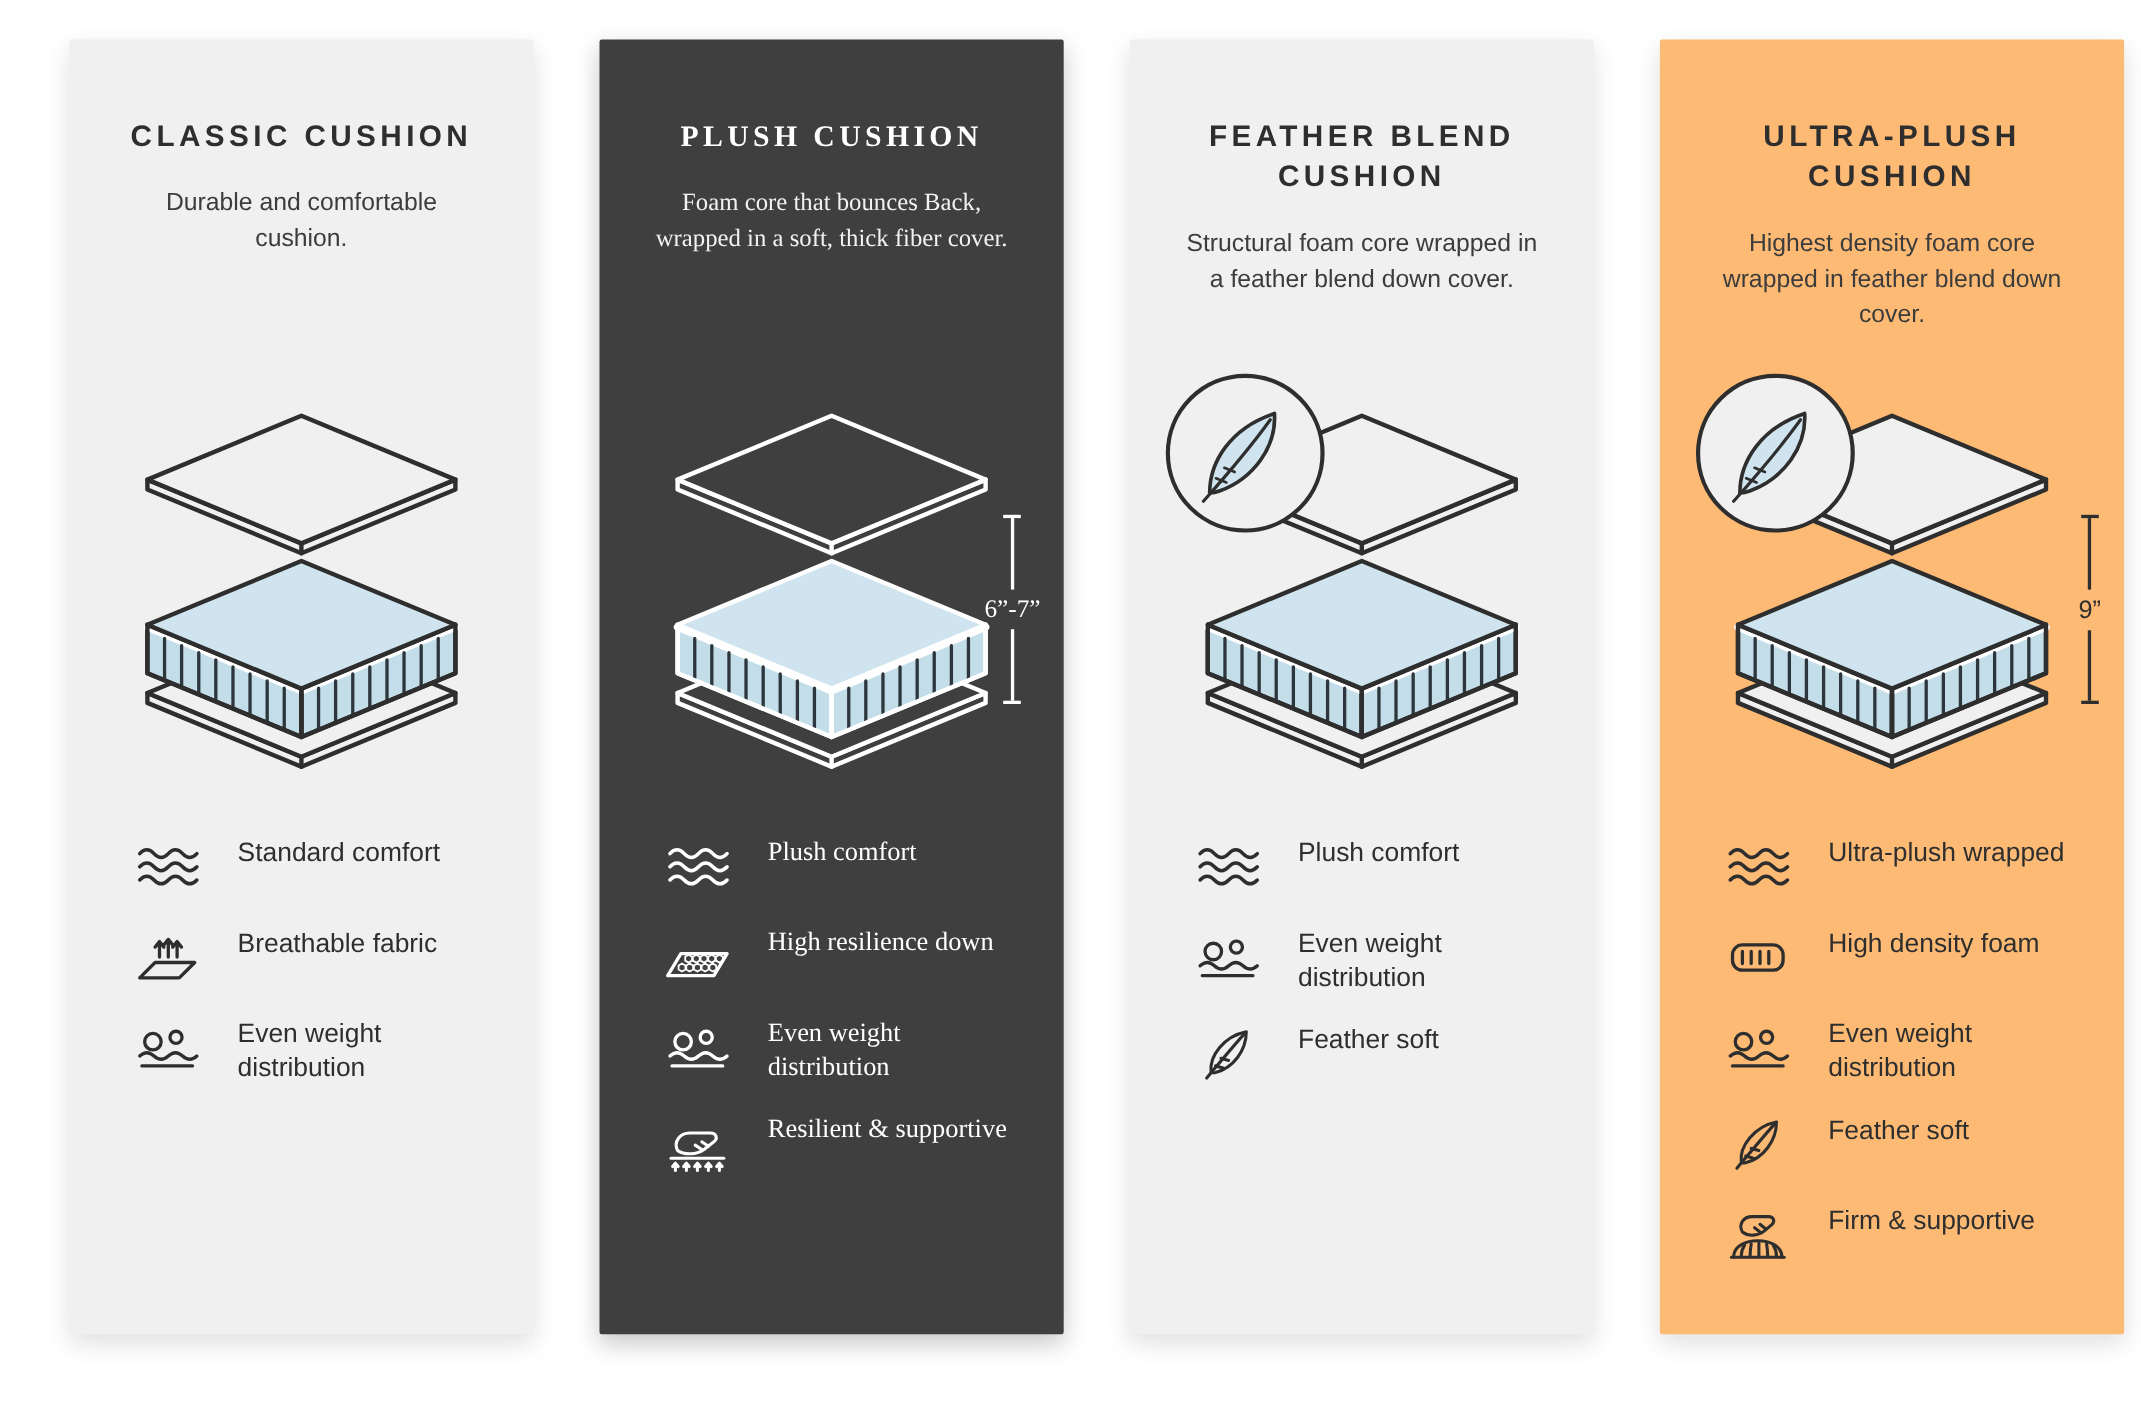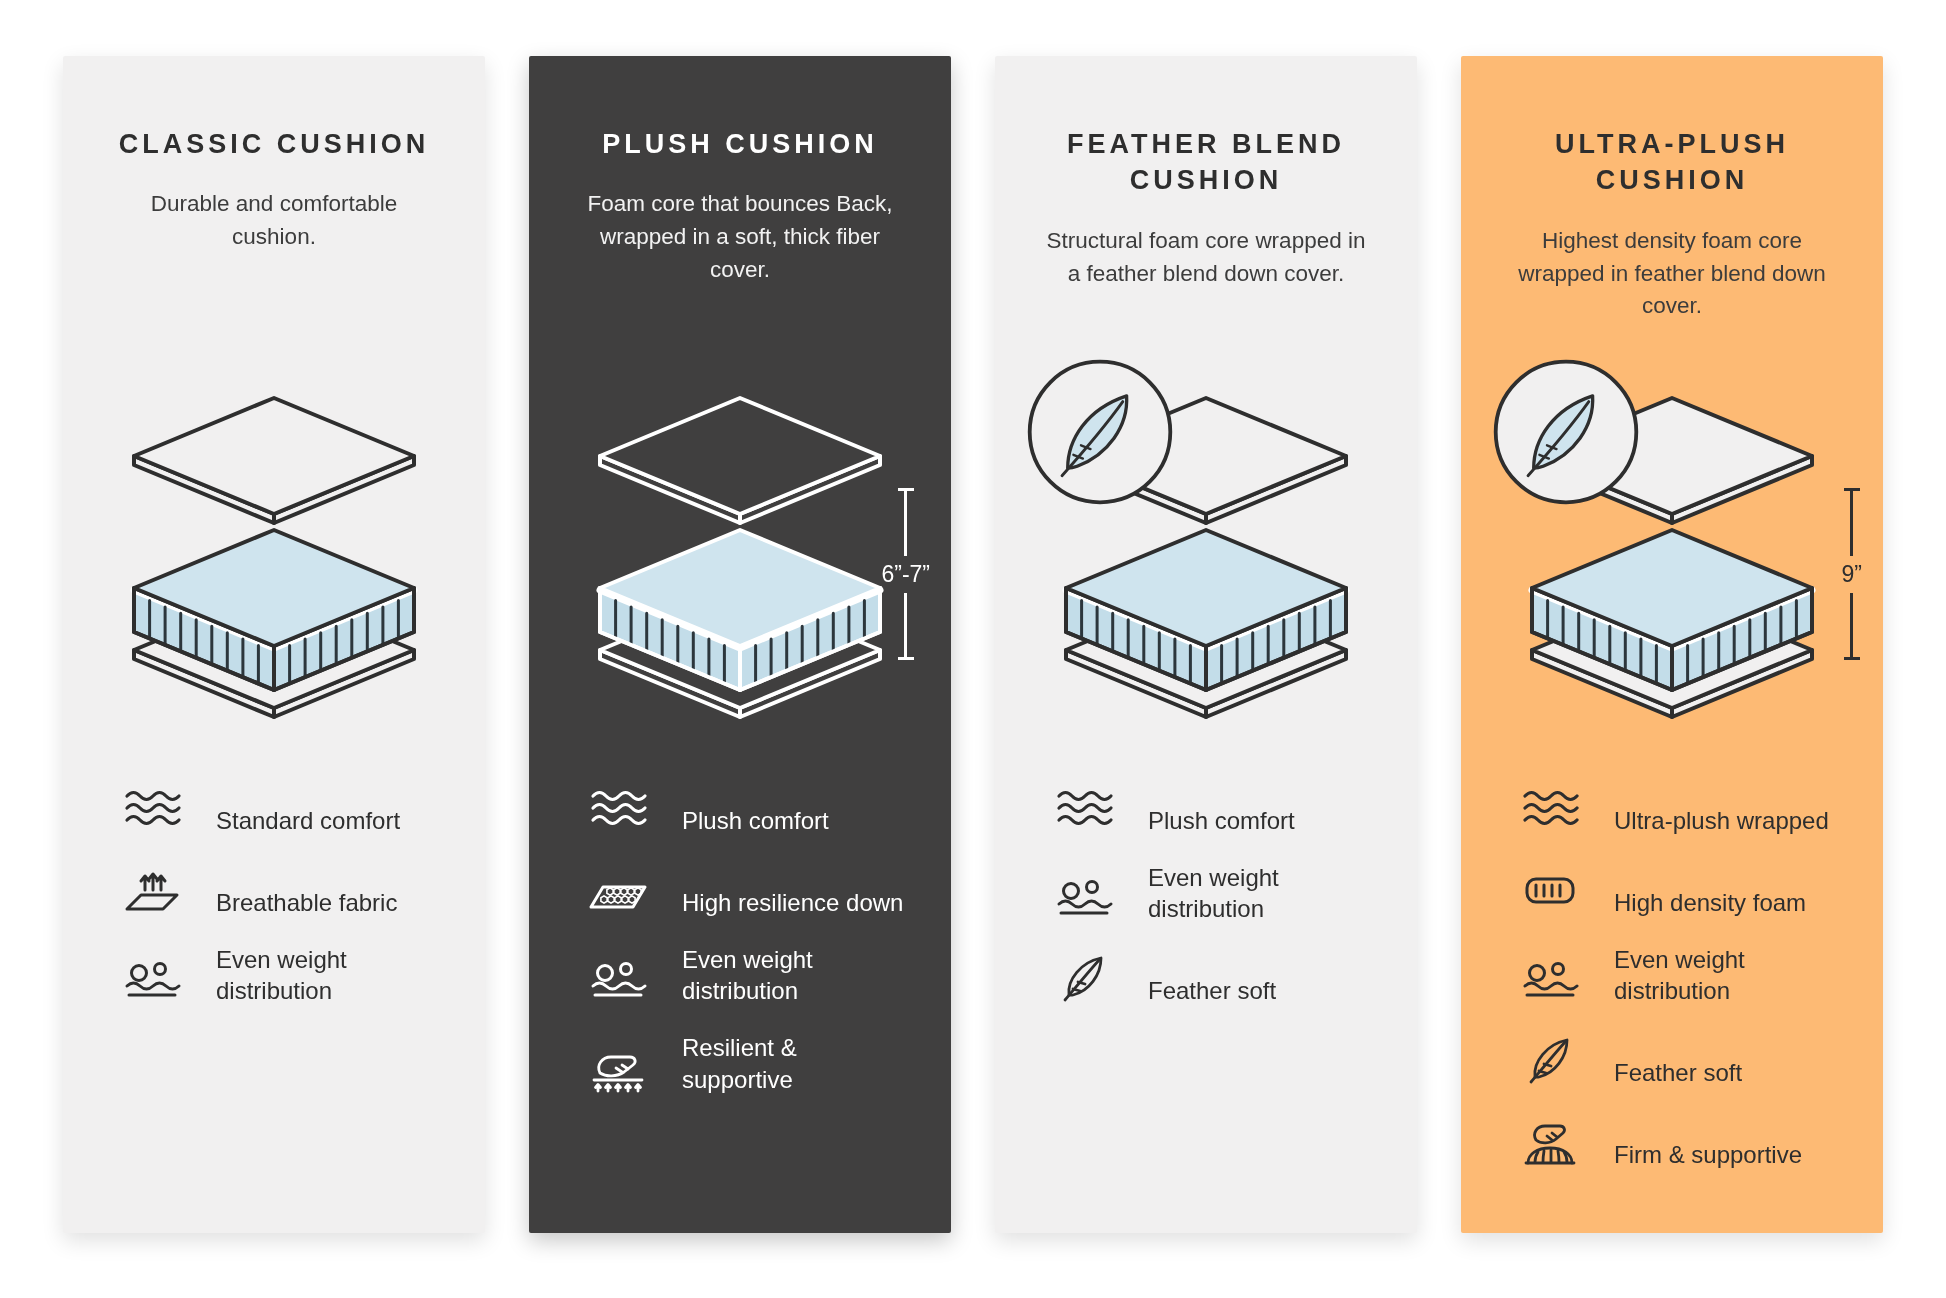--- a/index.html
+++ b/index.html
@@ -5,38 +5,39 @@
   html,body{margin:0;padding:0;}
   body{
     width:1946px;height:1298px;overflow:hidden;
     background:#ffffff;
     font-family:"Liberation Sans", sans-serif;
     -webkit-font-smoothing:antialiased;
   }
   #canvas{
     box-sizing:border-box;
     width:1946px;height:1008px;
-    display:flex;gap:44px;
-    padding:56px 63px;
+    display:flex;gap:60px;
+    padding:36px 63px;
   }
   .card{
     box-sizing:border-box;
     width:422px;height:1177px;
     padding:70px 40px 0 40px;
     border-radius:2px;
     position:relative;
     flex:none;
   }
   .card--light{
     background:#f1f0f0;color:#2e2e2e;
     box-shadow:0 8px 22px rgba(0,0,0,0.12);
   }
   .card--dark{
     background:#403f3f;color:#ffffff;
     box-shadow:0 8px 22px rgba(0,0,0,0.22);
+    font-family:Liberation Serif, serif;
   }
   .card-header{height:250px;}
   .card-title{
     margin:0 0 26px 0;
     font-size:27px;font-weight:bold;
     letter-spacing:4px;
     text-align:center;line-height:1.35;
     white-space:pre-line;
   }
   .card-desc{
@@ -68,21 +69,21 @@
   .dim-cap{width:16px;height:3px;background:currentColor;flex:none;}
   .dim-line{width:3px;flex:1;background:currentColor;}
   .dim-label{font-size:23px;padding:5px 0;white-space:nowrap;}
 
   .features{
     list-style:none;
     margin:16px 0 0 0;
     padding:0 0 0 17px;
   }
   .feature-row{
-    display:flex;align-items:flex-end;gap:32px;
+    display:flex;align-items:flex-start;gap:32px;
     margin-bottom:26px;
   }
   .feature-icon{width:64px;height:56px;flex:none;}
   .feature-icon svg{display:block;width:100%;height:100%;}
   .feature-label{font-size:24px;line-height:1.3;max-width:235px;}
 </style>
 </head>
 <body>
 
 <div id="canvas">

